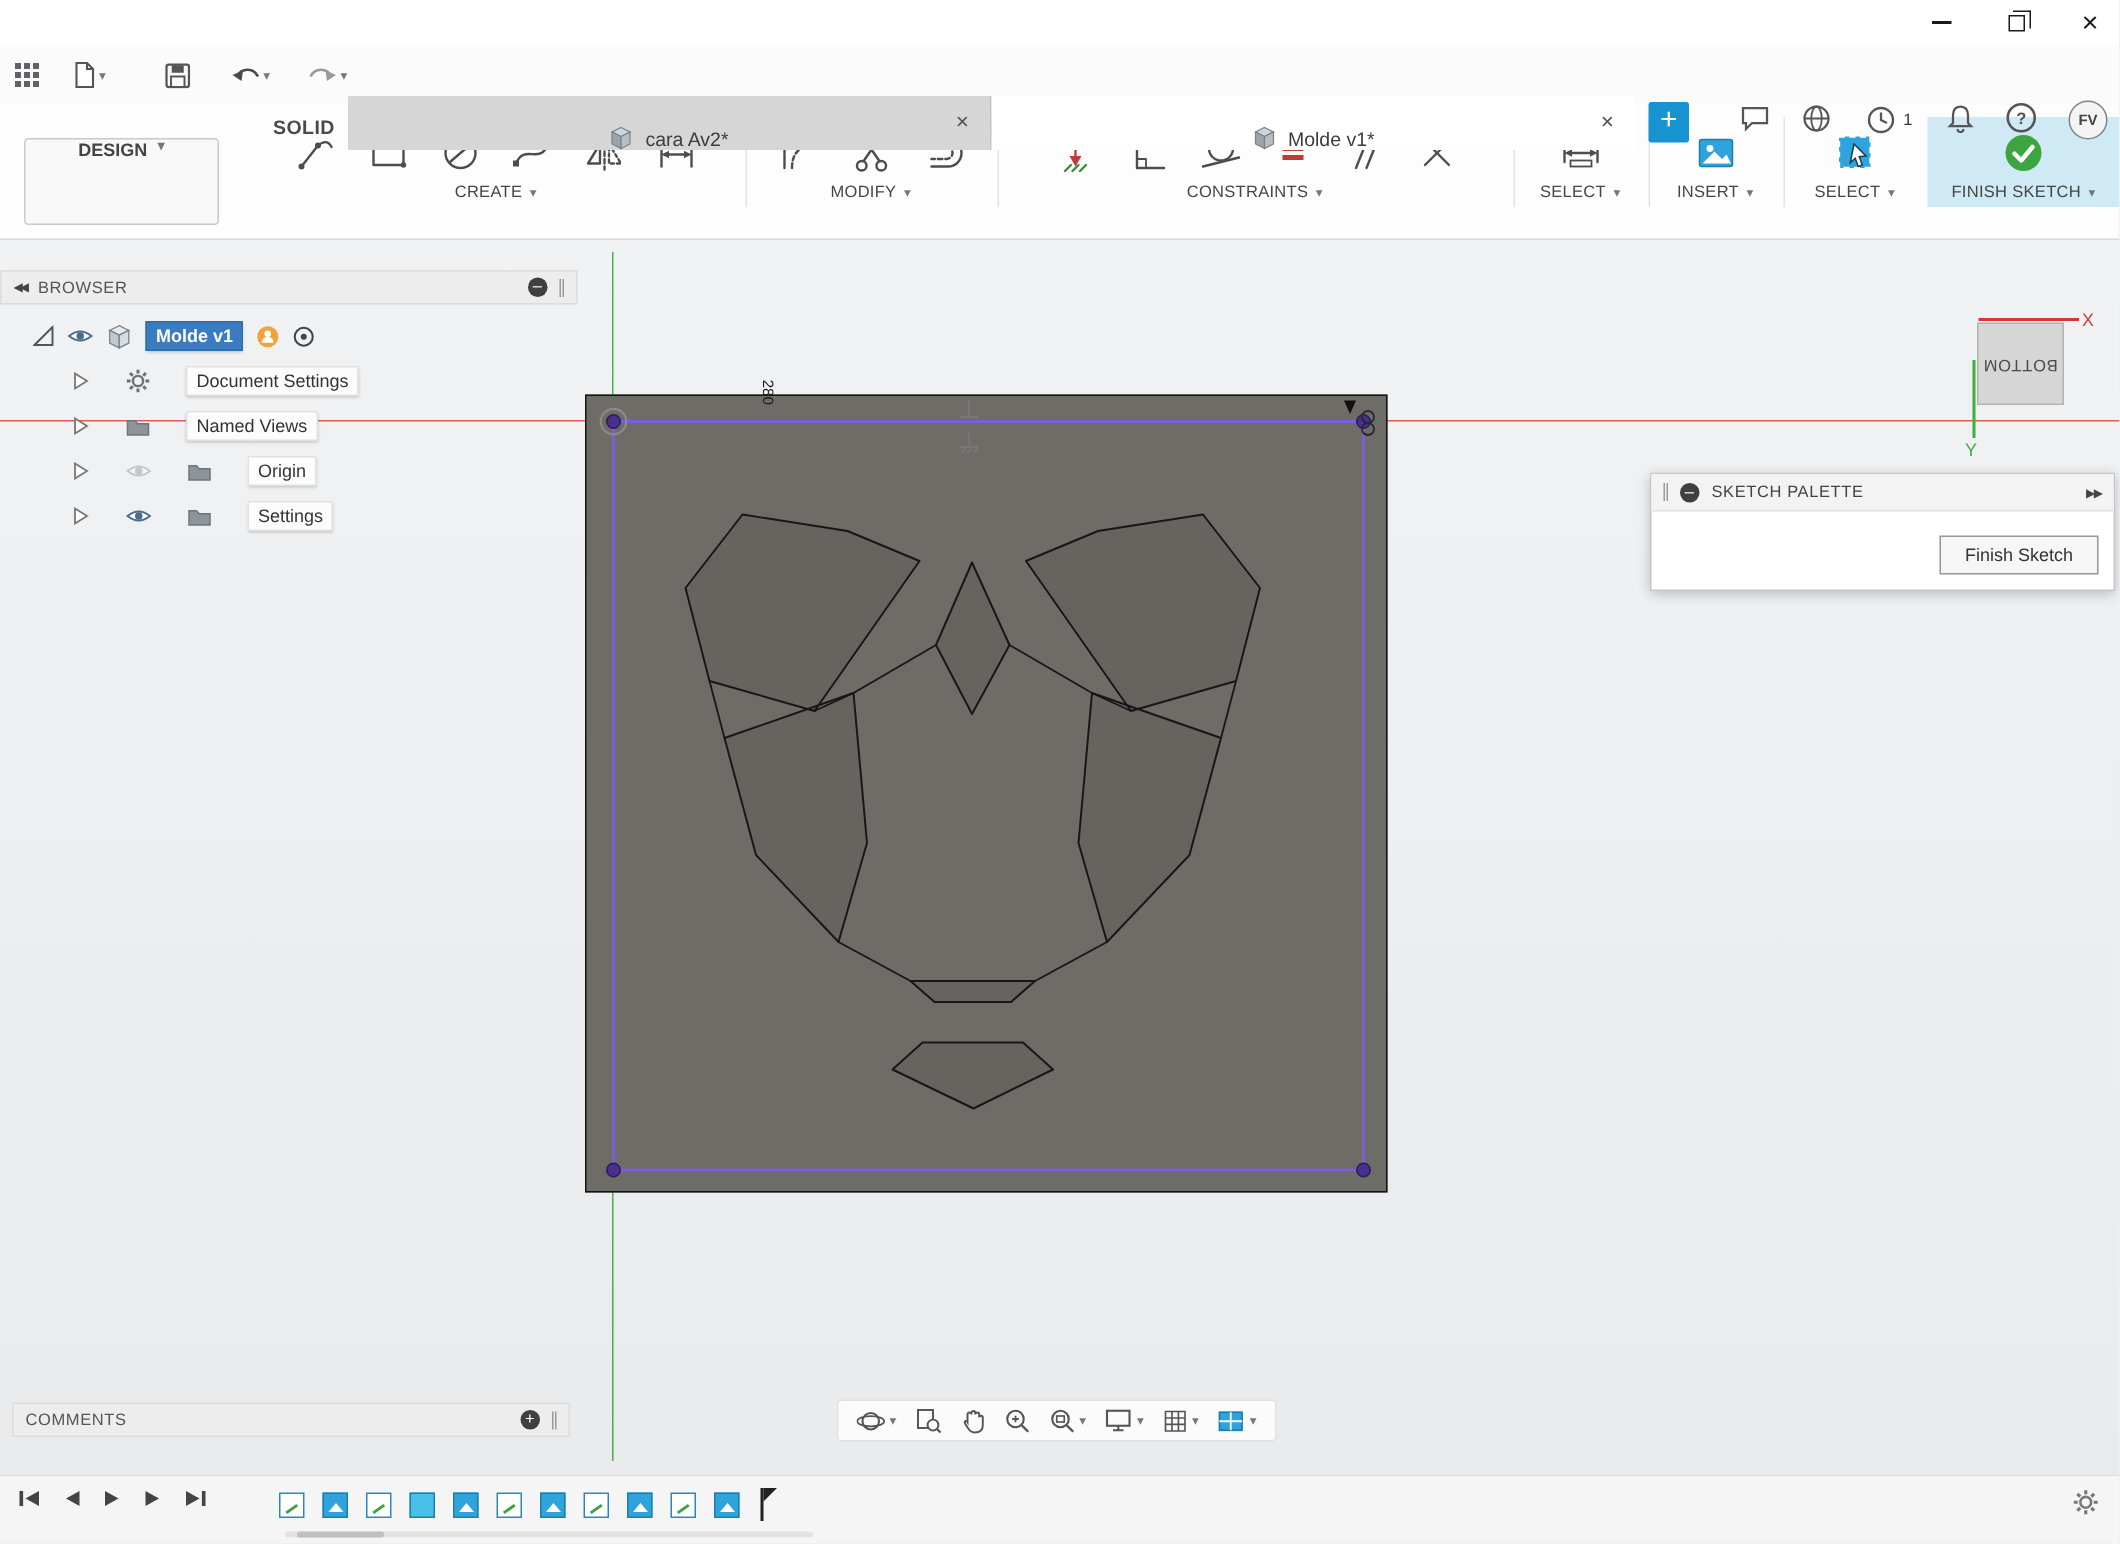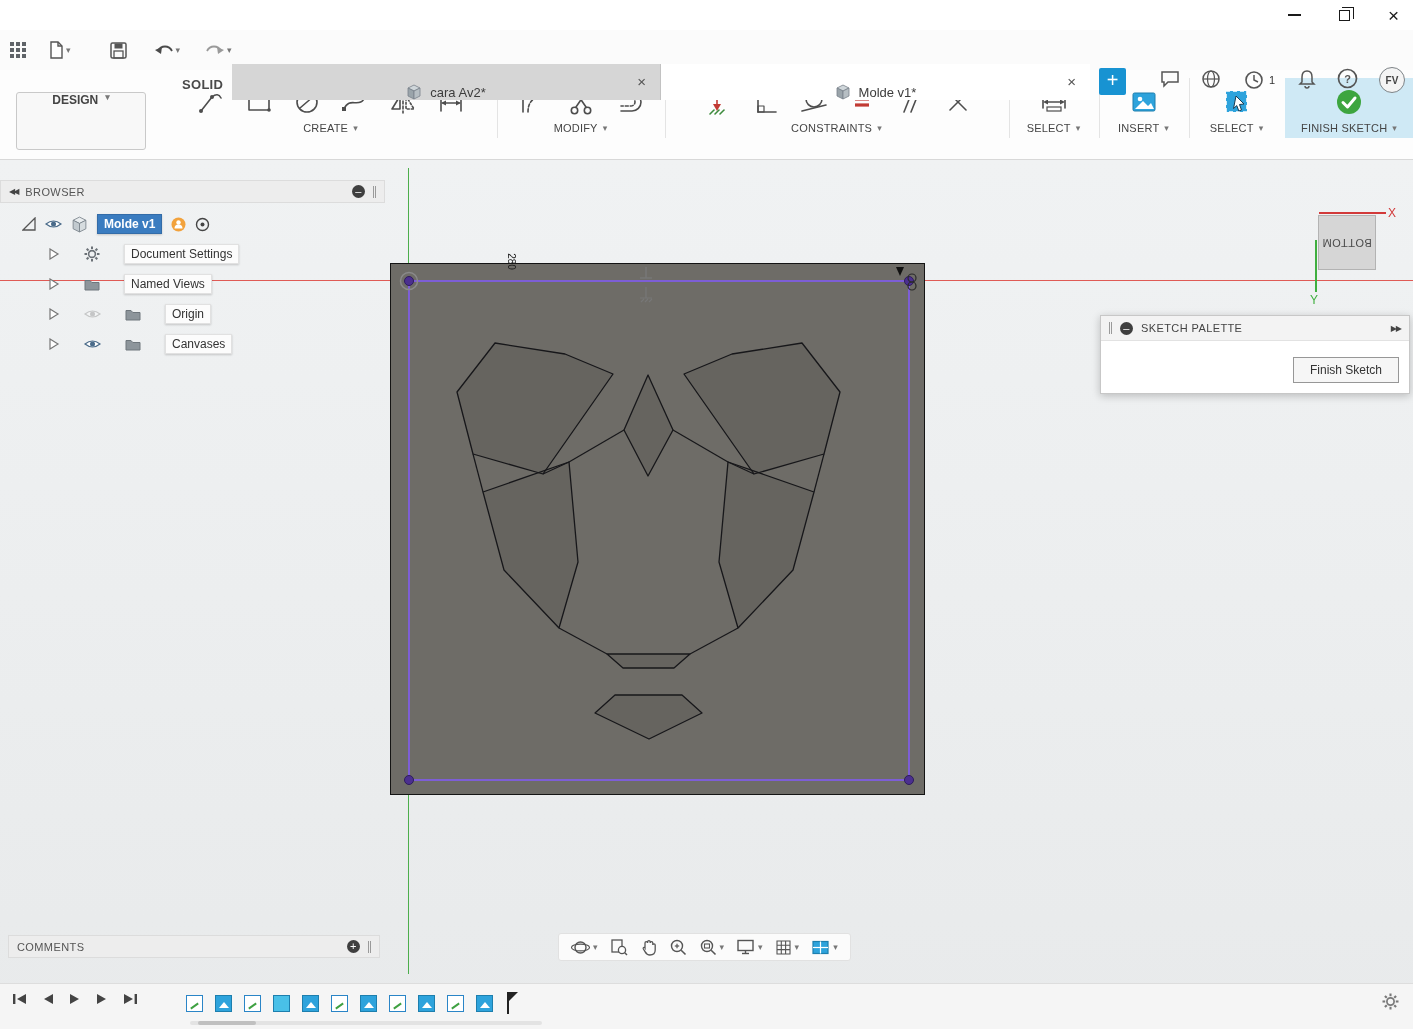--- a/index.html
+++ b/index.html
@@ -607,21 +607,21 @@
         <svg width="12" height="12">
           <polygon points="2,1 10,6 2,11" fill="#fff" stroke="#777" stroke-width="1.2"></polygon>
         </svg>
         <svg class="eye" width="17" height="12">
           <path d="M1 6 Q8.5 0 16 6 Q8.5 12 1 6 Z" fill="#fff" stroke="#4a6b8a" stroke-width="1.2"></path>
           <circle cx="8.5" cy="6" r="2.5" fill="#4a6b8a"></circle>
         </svg>
         <svg width="16" height="13">
           <path d="M1 2.5 H6 L7.8 4.5 H15 V12 H1 Z" fill="#8d959b" stroke="#6e767c"></path>
         </svg>
-        <span class="chip">Canvases</span>
+        <span class="chip">Settings</span>
       </div>
     </div>
   </div>
 
   <div id="palette">
     <div id="palette-header">
       <span class="grip"></span>
       <span class="circle-btn">–</span>
       <span>SKETCH PALETTE</span>
       <span class="ph-spacer"></span>

